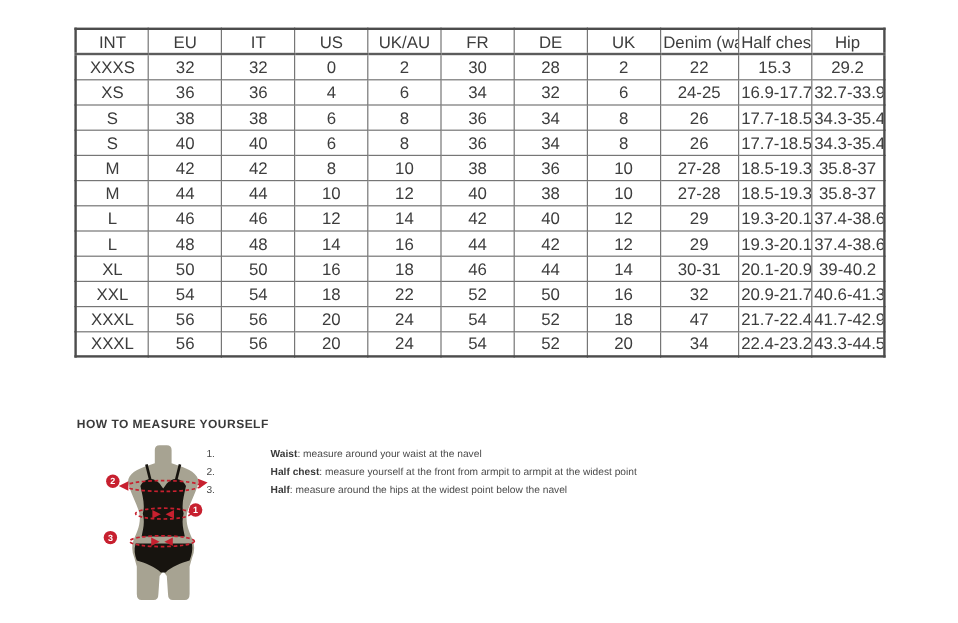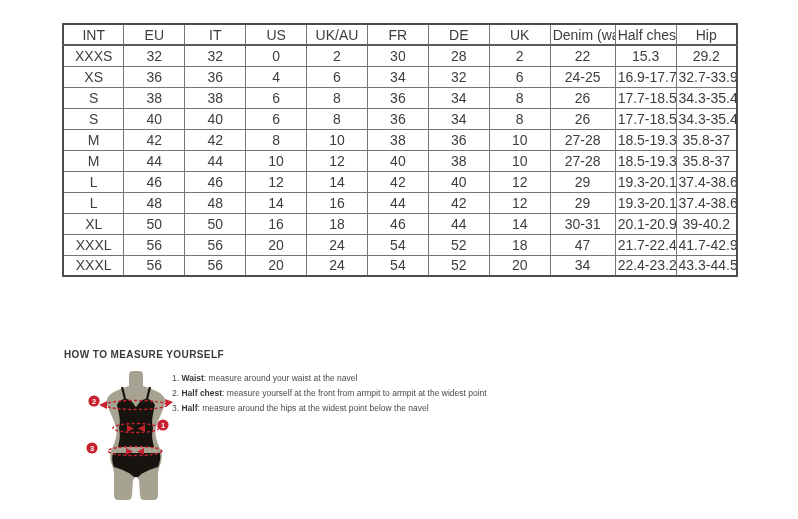--- a/index.html
+++ b/index.html
@@ -29,21 +29,21 @@
     font-size:10px; font-weight:bold; letter-spacing:0.4px; color:#3a3a3a;
   }
   .figure {
     position:absolute; left:76px; top:366px; width:115px; height:140px;
   }
   .steps {
     position:absolute; left:172px; top:371px;
     font-size:8.5px; color:#4a4a4a;
   }
   .step { line-height:15px; white-space:nowrap; }
-  .step b { color:#3a3a3a; }
+  .step b { color:#3a3a3a;margin-left:44px; }
 </style>
 </head>
 <body>
 
 <div class="table-wrap">
   <table class="size-chart">
     <thead>
         <tr>
           <th>INT</th>
           <th>EU</th>
@@ -168,20 +168,33 @@
           <td>50</td>
           <td>50</td>
           <td>16</td>
           <td>18</td>
           <td>46</td>
           <td>44</td>
           <td>14</td>
           <td>30-31</td>
           <td>20.1-20.9</td>
           <td>39-40.2</td>
+        </tr>
+        <tr>
+          <td>XXL</td>
+          <td>54</td>
+          <td>54</td>
+          <td>18</td>
+          <td>22</td>
+          <td>52</td>
+          <td>50</td>
+          <td>16</td>
+          <td>32</td>
+          <td>20.9-21.7</td>
+          <td>40.6-41.3</td>
         </tr>
         <tr>
           <td>XXXL</td>
           <td>56</td>
           <td>56</td>
           <td>20</td>
           <td>24</td>
           <td>54</td>
           <td>52</td>
           <td>18</td>

